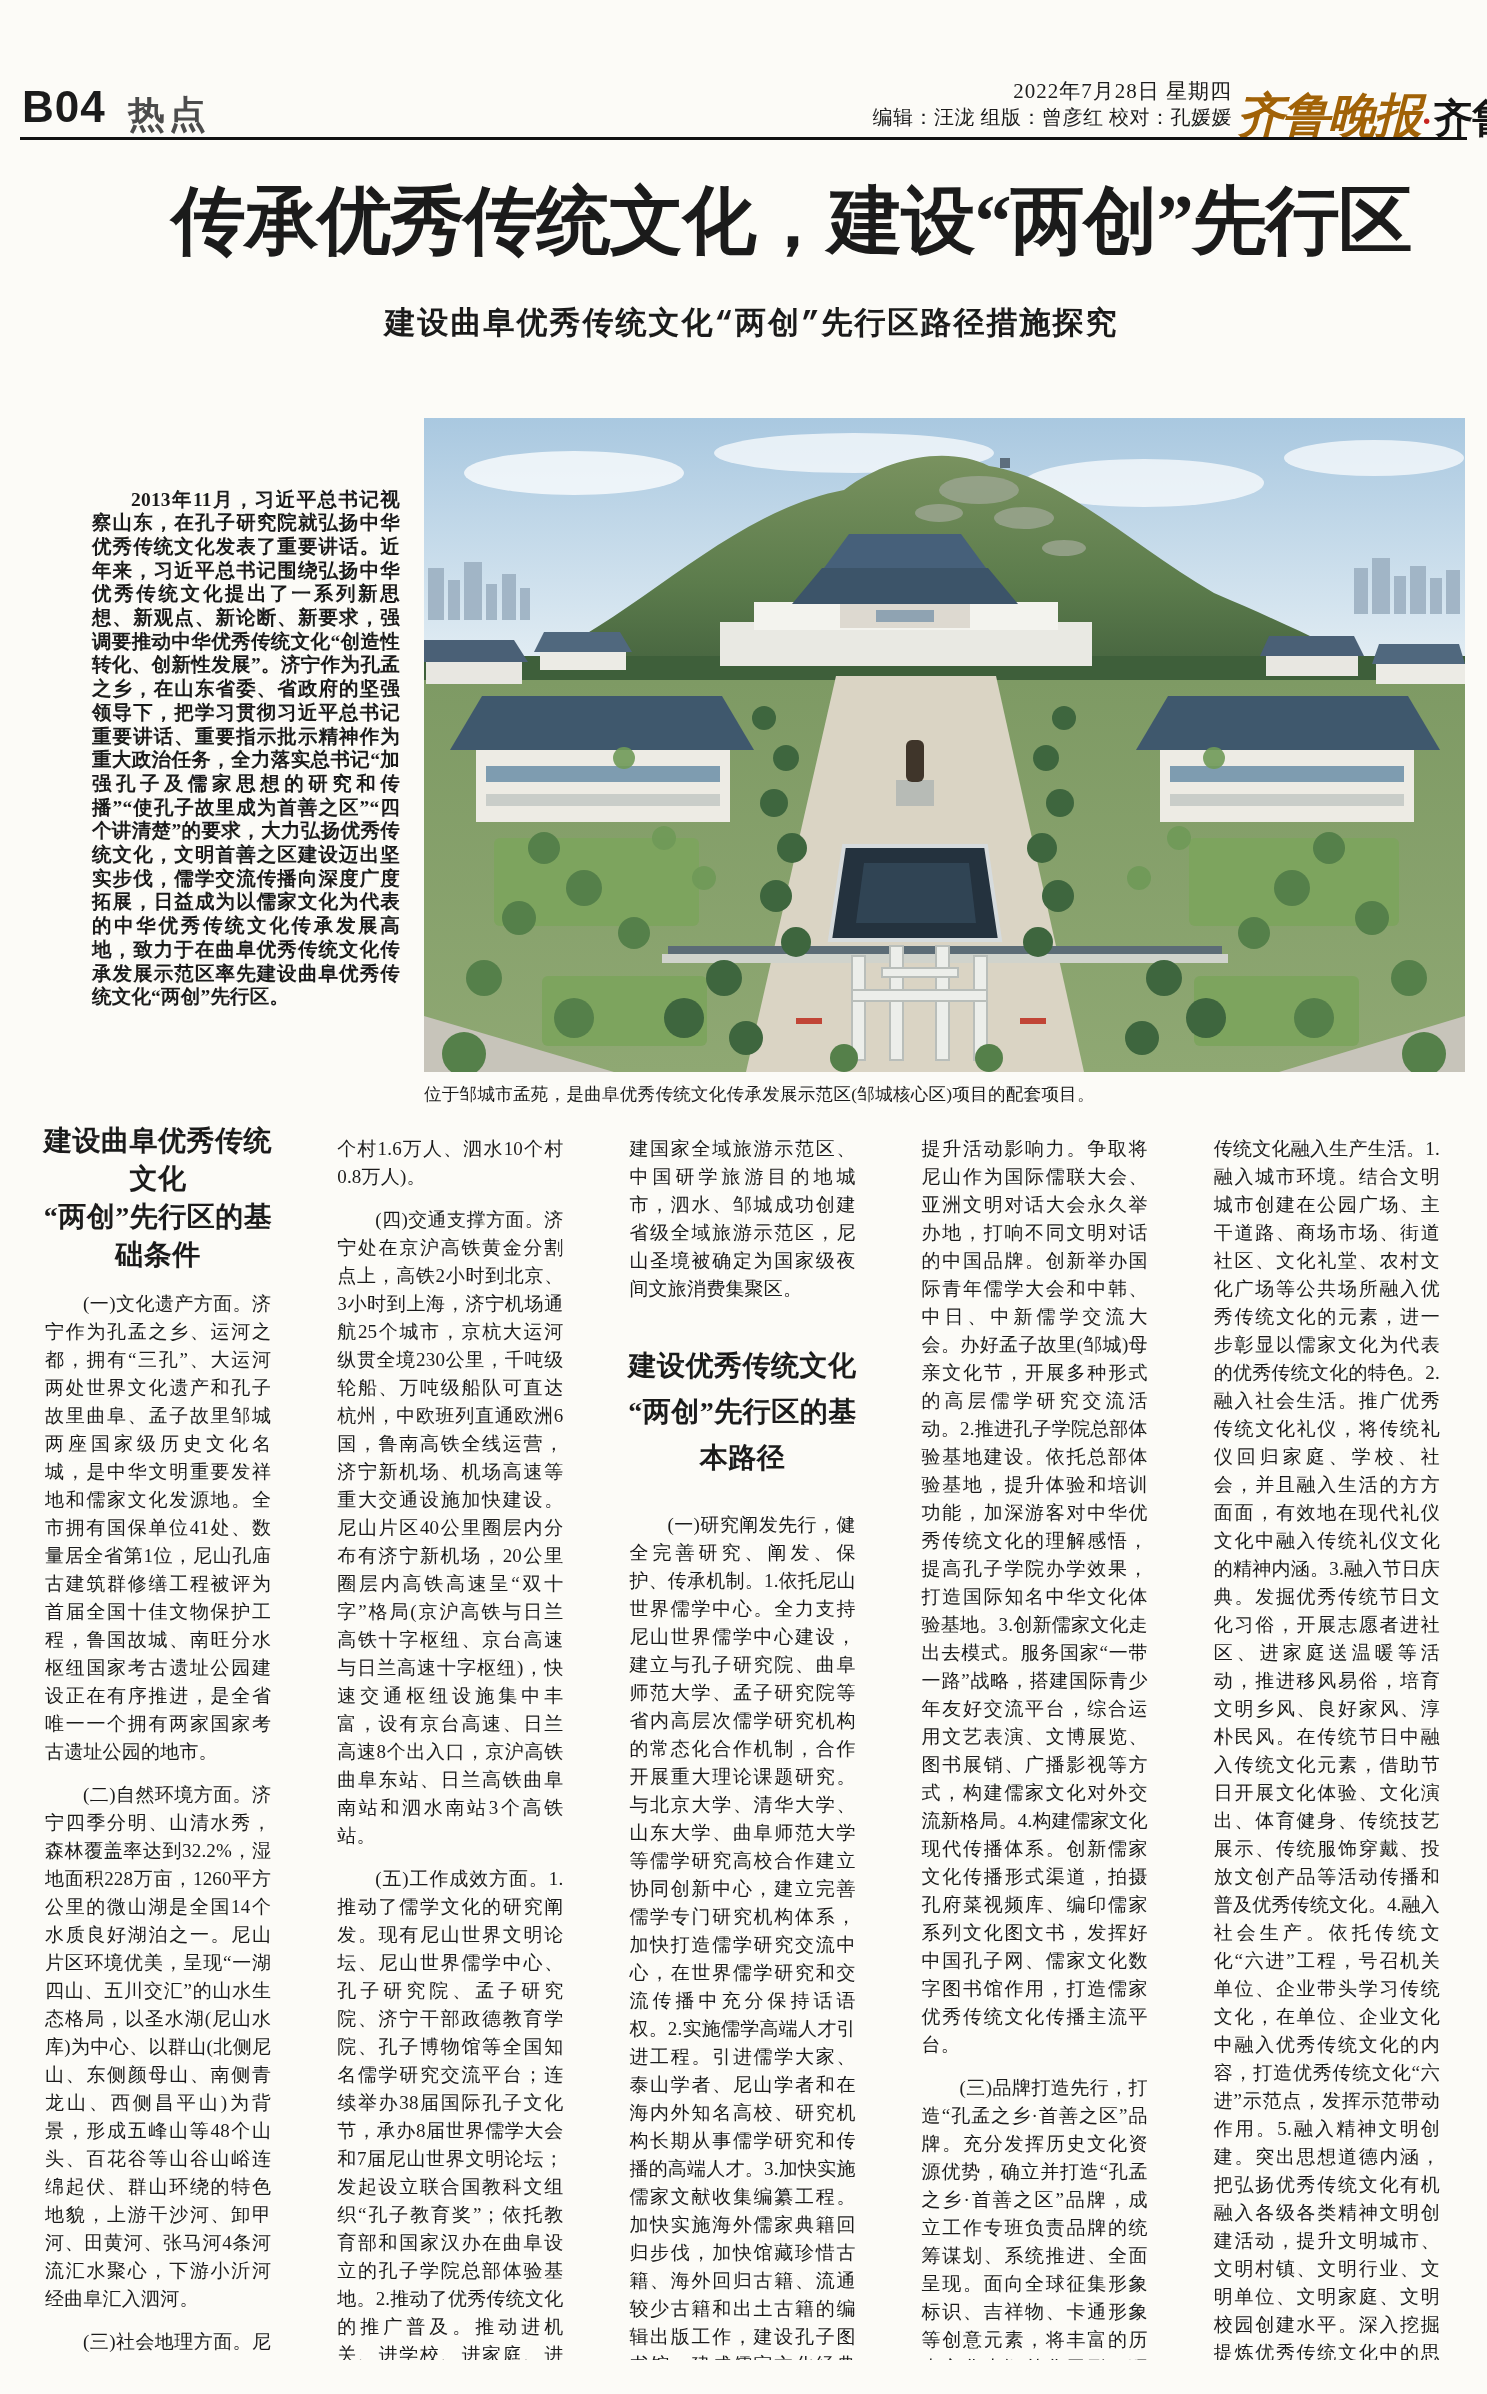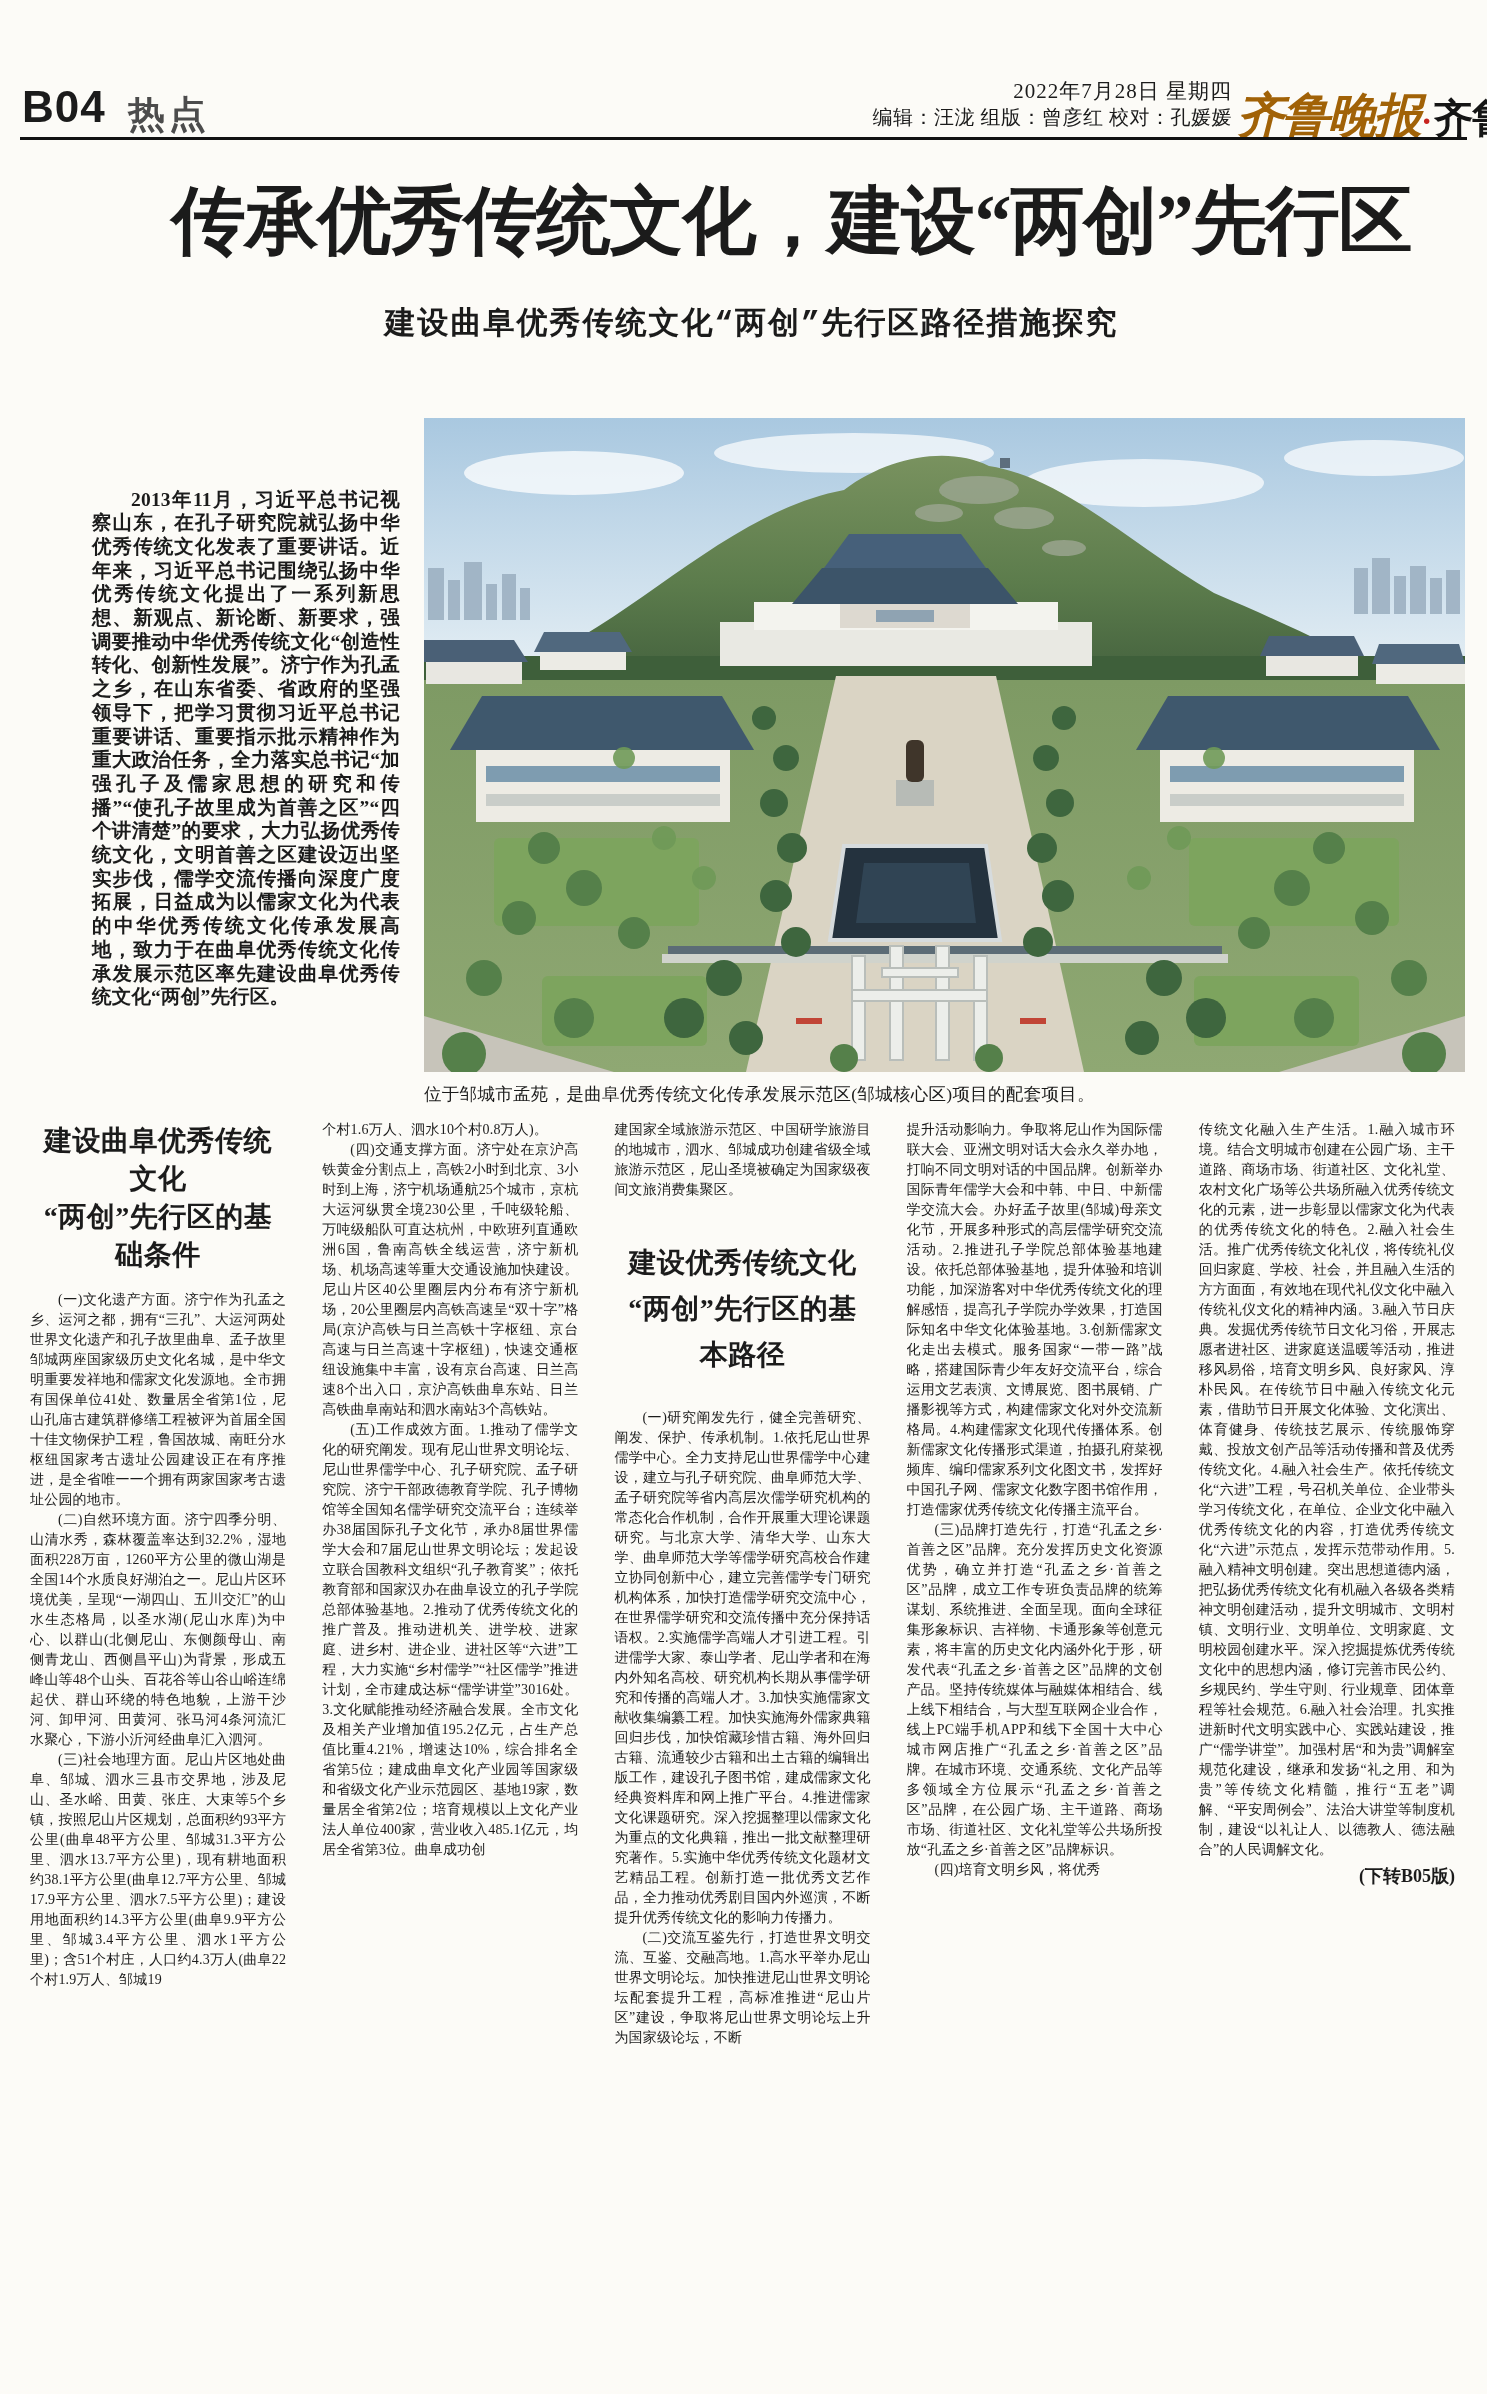--- a/index.html
+++ b/index.html
@@ -26,21 +26,21 @@
             font-weight:700;letter-spacing:2px;}
   
   .intro{position:absolute;left:92px;top:468px;width:308px;font-size:19.5px;line-height:23.7px;
          font-weight:600;text-align:justify;text-indent:2em;letter-spacing:0.2px;}
   .photo{position:absolute;left:424px;top:418px;width:1041px;height:654px;overflow:hidden;background:#cfe0ec;}
   .photo svg{display:block;width:100%;height:100%;}
   .caption{position:absolute;left:424px;top:1082px;width:1041px;font-size:17.5px;letter-spacing:0.3px;}
   
   .cols{position:absolute;left:30px;top:1120px;width:1425px;height:1240px;display:flex;gap:36px;}
   .col{flex:1 1 0;height:1240px;overflow:hidden;}
-  .col p{margin:0;font-size:14px;line-height:20px;text-align:justify;letter-spacing:0.2px;}
+  .col p{margin:15px;font-size:19px;line-height:28px;text-align:justify;letter-spacing:0.2px;}
   .col p.indent{text-indent:2em;}
   .col-heading{font-size:28px;line-height:38px;font-weight:900;text-align:center;letter-spacing:0.5px;}
   .col-heading.first{margin:2px 0 16px;}
   .col-heading.mid{margin:40px 0 30px;line-height:46px;}
   .turn-note{margin-top:4px;font-size:18px;font-weight:700;text-align:right;}
 </style>
 </head>
 <body>
 
 <div class="sheet">

